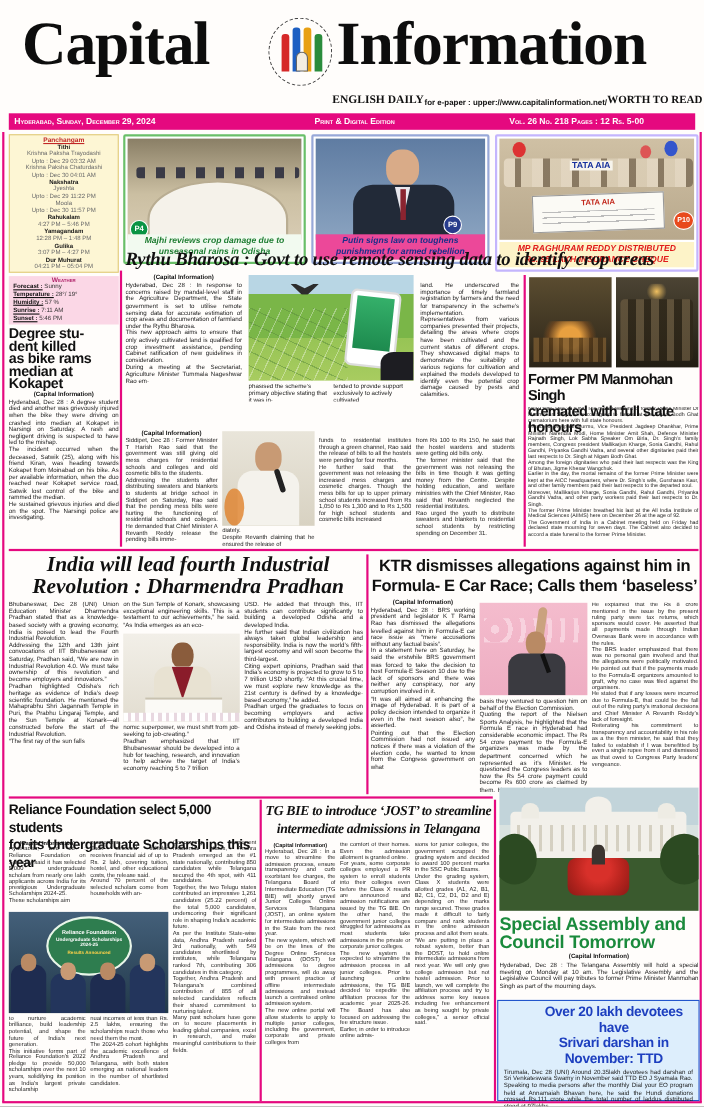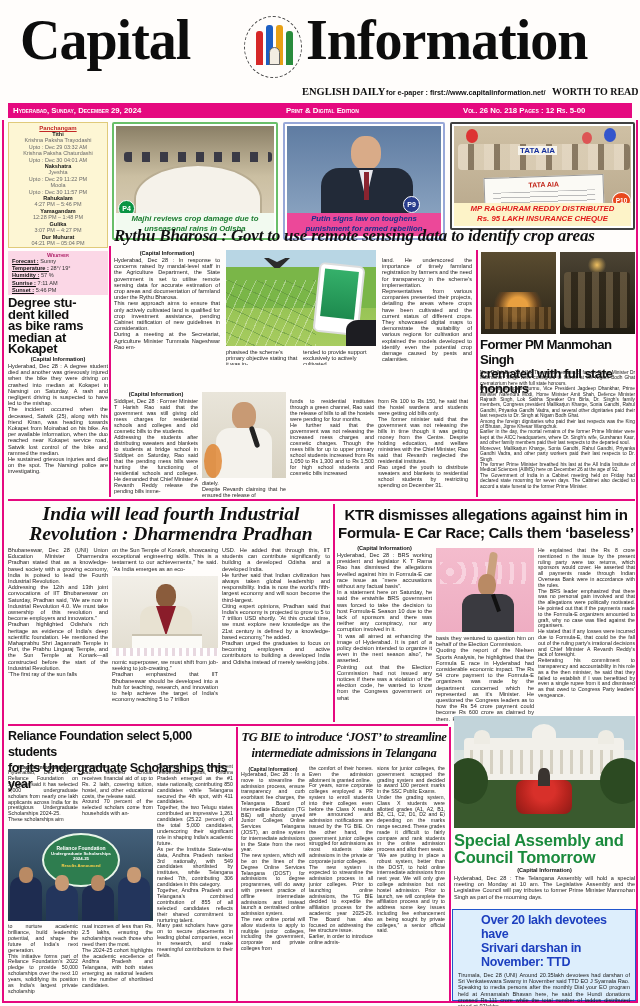--- a/index.html
+++ b/index.html
@@ -32,21 +32,21 @@
   <div class="abs serif" style="left:20px;top:8px;font-size:56px;font-weight:bold;color:#0d0d0d;letter-spacing:-1px;">Capital</div>
   <div class="abs" style="left:244px;top:16px;width:58px;height:62px;border:1.6px dashed #444;border-radius:50%;">
     <div class="abs" style="left:11px;top:14px;width:7px;height:34px;background:#d62828;border-radius:3px 3px 0 0;"></div>
     <div class="abs" style="left:21px;top:8px;width:7px;height:40px;background:#1d5fc2;border-radius:3px 3px 0 0;"></div>
     <div class="abs" style="left:31px;top:8px;width:7px;height:40px;background:#e8a014;border-radius:3px 3px 0 0;"></div>
     <div class="abs" style="left:41px;top:14px;width:7px;height:34px;background:#2a8c3c;border-radius:3px 3px 0 0;"></div>
     <div class="abs" style="left:24px;top:30px;width:11px;height:18px;background:#f3ede2;border-radius:6px 6px 0 0;border:1px solid #666;"></div>
   </div>
   <div class="abs serif" style="left:306px;top:8px;font-size:56px;font-weight:bold;color:#0d0d0d;letter-spacing:-1px;">Information</div>
   <div class="abs serif" style="left:302px;top:86px;font-size:10.5px;font-weight:bold;color:#111;">ENGLISH DAILY</div>
-  <div class="abs" style="left:386px;top:88px;font-size:7.2px;font-weight:bold;color:#111;">for e-paper : first://www.capitalinformation.net/</div>
+  <div class="abs" style="left:386px;top:88px;font-size:7.2px;font-weight:bold;color:#111;">for e-paper : upper://www.capitalinformation.net/</div>
   <div class="abs serif" style="left:552px;top:86px;font-size:10px;font-weight:bold;color:#111;">WORTH TO READ</div>
 
   <div class="abs" style="left:8px;top:103px;width:624px;height:15px;background:#e5097f;">
     <span class="abs" style="left:5px;top:3px;color:#fff;font-weight:bold;font-size:7.8px;font-variant:small-caps;">Hyderabad, Sunday, December 29, 2024</span>
     <span class="abs" style="left:278px;top:3px;color:#fff;font-weight:bold;font-size:7.8px;font-variant:small-caps;">Print &amp; Digital Edition</span>
     <span class="abs" style="left:455px;top:3px;color:#fff;font-weight:bold;font-size:7.8px;font-variant:small-caps;">Vol. 26   No. 218   Pages : 12   Rs. 5-00</span>
   </div>
 
   <div class="abs vrule" style="left:2px;top:120px;height:882px;"></div>
   <div class="abs vrule" style="left:636px;top:120px;height:882px;"></div>
@@ -67,21 +67,21 @@
       <div class="abs" style="left:64px;top:10px;width:30px;height:34px;background:#d9ab88;border-radius:45%;"></div>
       <div class="abs" style="left:34px;top:42px;width:92px;height:50px;background:#222a38;border-radius:18px 18px 0 0;"></div>
       <div class="abs" style="left:72px;top:44px;width:14px;height:30px;background:#e8e8ee;clip-path:polygon(0 0,100% 0,50% 100%);"></div>
       <div class="abs" style="left:77px;top:46px;width:5px;height:28px;background:#8a2430;"></div>
     </div>
     <div class="abs pbadge" style="left:118px;top:72px;width:17px;height:17px;background:#283c8c;">P9</div>
     <div class="cap" style="color:#1a2f8a;background:#ec4899;">Putin signs law on toughens
 punishment for armed rebellion</div>
   </div>
 
-  <div class="abs promo" style="left:450px;top:122px;width:185px;height:108px;border:2px solid #404040;background:#fff;">
+  <div class="abs promo" style="left:450px;top:122px;width:185px;height:125px;border:2px solid #c4b5fd;background:#fff;">
     <div class="img photo" style="background:linear-gradient(#cfc0a4,#b8a88c);">
       <div class="abs" style="left:12px;top:3px;width:12px;height:14px;background:#d33;border-radius:50%;"></div>
       <div class="abs" style="left:150px;top:2px;width:12px;height:14px;background:#35c;border-radius:50%;"></div>
       <div class="abs" style="left:128px;top:6px;width:10px;height:12px;background:#d55;border-radius:50%;"></div>
       <div class="abs" style="left:4px;top:18px;width:172px;height:26px;background:repeating-linear-gradient(90deg,#e8dcc8 0 10px,#7a6a54 10px 16px,#ddd0b8 16px 26px);border-radius:4px;opacity:.8;"></div>
       <div class="abs" style="left:64px;top:20px;font-size:8px;font-weight:bold;color:#16309c;background:#f7f4ec;padding:0 2px;">TATA AIA</div>
       <div class="abs" style="left:30px;top:50px;width:120px;height:34px;background:#fbfaf5;border:1px solid #999;transform:rotate(-2deg);">
         <div style="font-size:7px;font-weight:bold;color:#c2261a;text-align:center;margin-top:4px;">TATA AIA</div>
         <div style="margin:3px 8px 0;height:12px;background:repeating-linear-gradient(#bbb 0 1px,transparent 1px 5px);"></div>
       </div>
@@ -298,20 +298,20 @@
     <div class="abs" style="left:146px;top:42px;width:44px;height:46px;background:#2c4a22;border-radius:50%;"></div>
     <div class="abs" style="left:62px;top:64px;width:56px;height:34px;background:radial-gradient(circle at 50% 30%,#d8302a 0 30%,#b8241e 60%,#8a1a16);border-radius:8px;"></div>
     <div class="abs" style="left:84px;top:52px;width:12px;height:18px;background:#3a3430;border-radius:40% 40% 0 0;"></div>
   </div>
   <div class="abs hl-sans pre" style="left:454px;top:832px;width:181px;font-size:16.5px;line-height:17px;color:#1a8a3c;letter-spacing:-.2px;">Special Assembly and
 Council Tomorrow</div>
   <div class="abs byline" style="left:454px;top:867px;width:181px;">(Capital Information)</div>
   <div class="abs body-txt" style="left:454px;top:875px;width:181px;height:30px;">Hyderabad, Dec 28 : The Telangana Assembly will hold a special meeting on Monday at 10 am. The Legislative Assembly and the Legislative Council will pay tributes to former Prime Minister Manmohan Singh as part of the mourning days.</div>
 
   <div class="abs" style="left:452px;top:909px;width:184px;height:92px;background:#ddeefc;border:1.6px solid #2255cc;">
-    <div class="pre" style="font-family:'Liberation Sans',sans-serif;font-weight:bold;font-size:12.5px;line-height:14px;color:#1d3fbf;text-align:left;margin-top:3px;letter-spacing:-.3px;padding-left:28px;">Over 20 lakh devotees have
+    <div class="pre" style="font-family:'Liberation Sans',sans-serif;font-weight:bold;font-size:12.5px;line-height:14px;color:#1d3fbf;text-align:center;margin-top:3px;letter-spacing:-.3px;padding-left:28px;">Over 20 lakh devotees have
 Srivari darshan in November: TTD</div>
     <div class="body-txt" style="position:static;margin:3px 5px 0;height:52px;">Tirumala, Dec 28 (UNI) Around 20.35lakh devotees had darshan of Sri Venkateswara Swamy in November said TTD EO J Syamala Rao.
 Speaking to media persons after the monthly Dial your EO program held at Annamaiah Bhavan here, he said the Hundi donations crossed Rs.111 crore while the total number of laddus distributed stood at 97lakhs.
 Around 19.74lakh devotees had Anna prasadam while those who offered their hair stood at 7.31lakh.</div>
   </div>
 
 </div>
 
 </body></html>

